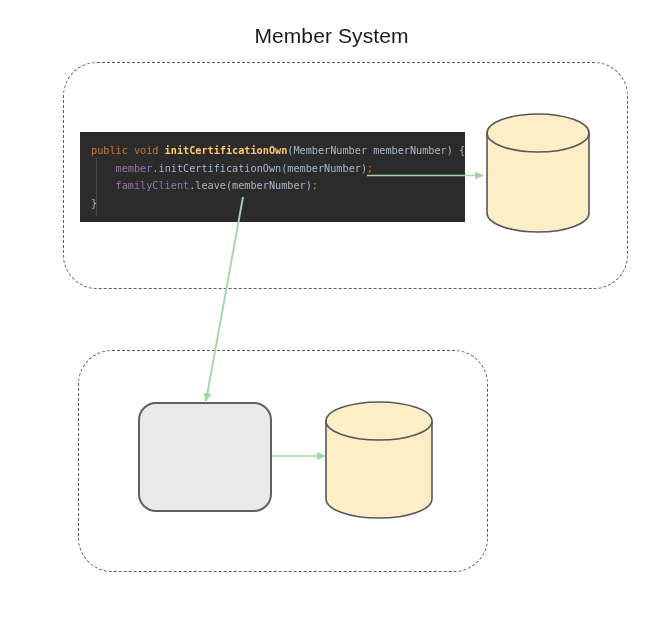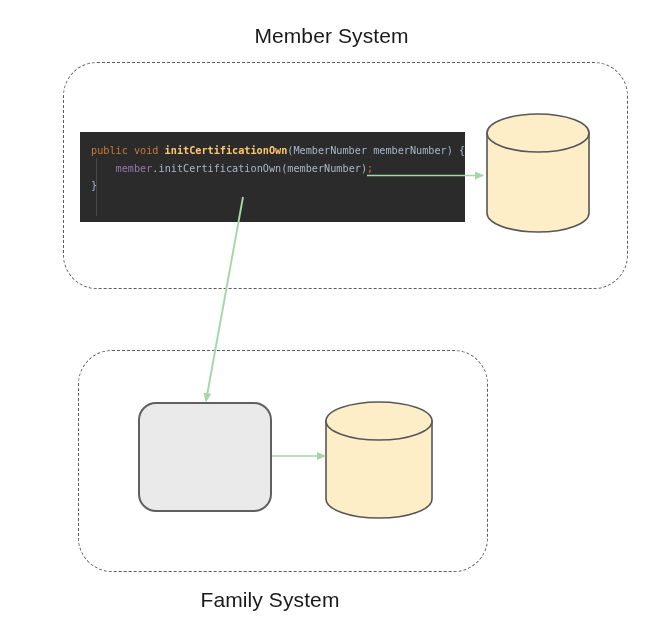--- a/index.html
+++ b/index.html
@@ -122,29 +122,29 @@
     pointer-events: none;
   }
 </style>
 </head>
 <body>
 
 <div id="canvas">
 
   <div class="group-title" id="member-system-title">Member System</div>
 
-  <div class="group-title" id="family-system-title">Family System</div>
 
   <div class="system-boundary" id="member-system-boundary"></div>
 
   <div class="system-boundary" id="family-system-boundary"></div>
 
   <div id="code-block">
     <div class="code-line"><span class="tok-kw">public void </span><span class="tok-fn">initCertificationOwn</span><span class="tok-plain">(MemberNumber memberNumber) {</span></div>
     <div class="code-line indented"><span class="tok-plain">    </span><span class="tok-field">member</span><span class="tok-plain">.initCertificationOwn(memberNumber)</span><span class="tok-semi">;</span></div>
+    <div class="code-line indented"><span class="tok-plain">    </span><span class="tok-field">familyClient</span><span class="tok-plain">.leave(memberNumber)</span><span class="tok-semi">;</span></div>
     <div class="code-line"><span class="tok-plain">}</span></div>
   </div>
   <div id="indent-guide"></div>
 
   <div class="node" id="member-db">
     <svg width="108" height="122" viewBox="0 0 108 122">
       <path d="M3 21 L3 101 A51 19 0 0 0 105 101 L105 21 Z" fill="#fdeec8" stroke="#575757" stroke-width="1.6"></path>
       <ellipse cx="54" cy="21" rx="51" ry="19" fill="#fdeec8" stroke="#575757" stroke-width="1.6"></ellipse>
     </svg>
   </div>

